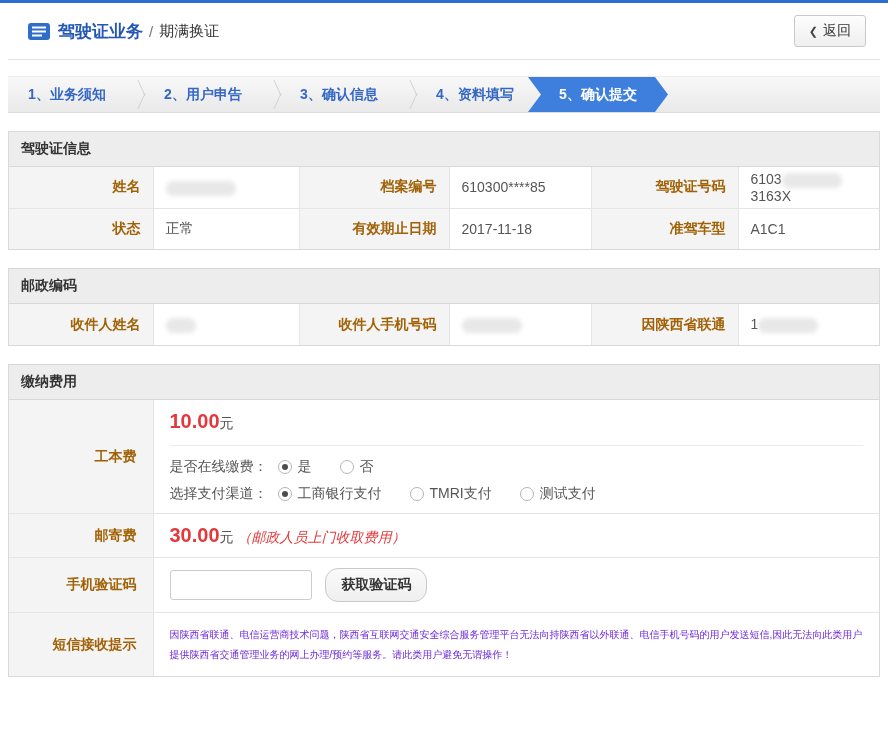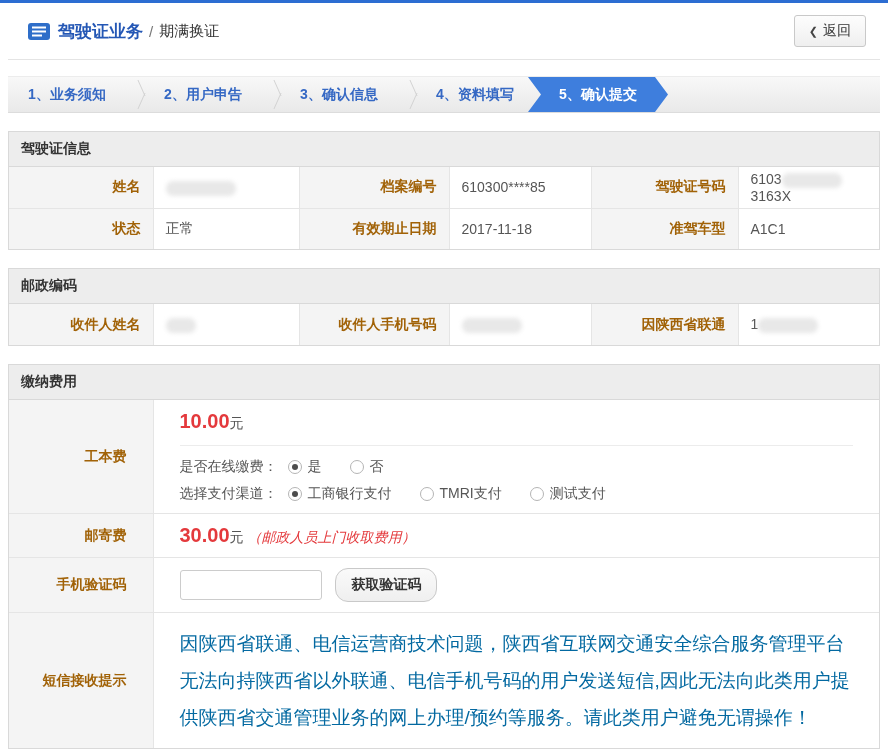--- a/index.html
+++ b/index.html
@@ -74,21 +74,21 @@
 
   
   .redact {
     display: inline-block; height: 15px; border-radius: 7px;
     background: #e8e8e8; filter: blur(2px); vertical-align: middle;
   }
   .w30 { width: 30px; } .w40 { width: 40px; } .w60 { width: 60px; }
   .w70 { width: 70px; } .w120 { width: 120px; }
 
   
-  .fees td { height: auto; padding: 10px 26px; margin-top: 8px; }
+  .fees td { height: auto; padding: 10px 16px; margin-top: 8px; }
   .fees td.lbl { vertical-align: middle; }
   .amount { color: #e4393c; font-size: 20px; font-weight: bold; }
   .yuan { color: #555; font-size: 14px; }
   .red-note { color: #e4393c; font-size: 14px; margin-left: 4px; font-style: italic; }
   .pay-divider { border-top: 1px solid #ececec; margin: 12px 0; }
   .radio-row { display: flex; align-items: center; color: #555; margin-top: 9px; }
   .radio-row .q { margin-right: 10px; }
   .radio {
     width: 14px; height: 14px; border: 1px solid #b5b5b5; border-radius: 50%;
     background: #fff; display: inline-block; position: relative; margin-right: 6px; flex: 0 0 14px;
@@ -100,21 +100,21 @@
   .radio-opt { display: inline-flex; align-items: center; margin-right: 28px; cursor: pointer; }
   .code-input {
     width: 142px; height: 30px; border: 1px solid #ccc; border-radius: 3px;
     font-family: inherit; font-size: 14px; padding: 0 8px; vertical-align: middle;
   }
   .code-btn {
     font-family: inherit; font-size: 14px; font-weight: bold; color: #333;
     background: linear-gradient(#fafafa, #efefef); border: 1px solid #c9c9c9; border-radius: 13px;
     padding: 7px 15px; margin-left: 10px; cursor: pointer; vertical-align: middle;
   }
-  .sms-notice { color: #0369a1; font-size: 19px; line-height: 1.95; padding: 2px 0; }
+  .sms-notice { color: #6d28d9; font-size: 10px; line-height: 1.95; padding: 2px 0; }
 </style>
 </head>
 <body>
 
 <div class="topline"></div>
 <div class="page">
 
   <header class="hdr">
     <span class="form-icon">
       <svg width="22" height="17" viewBox="0 0 22 17">

